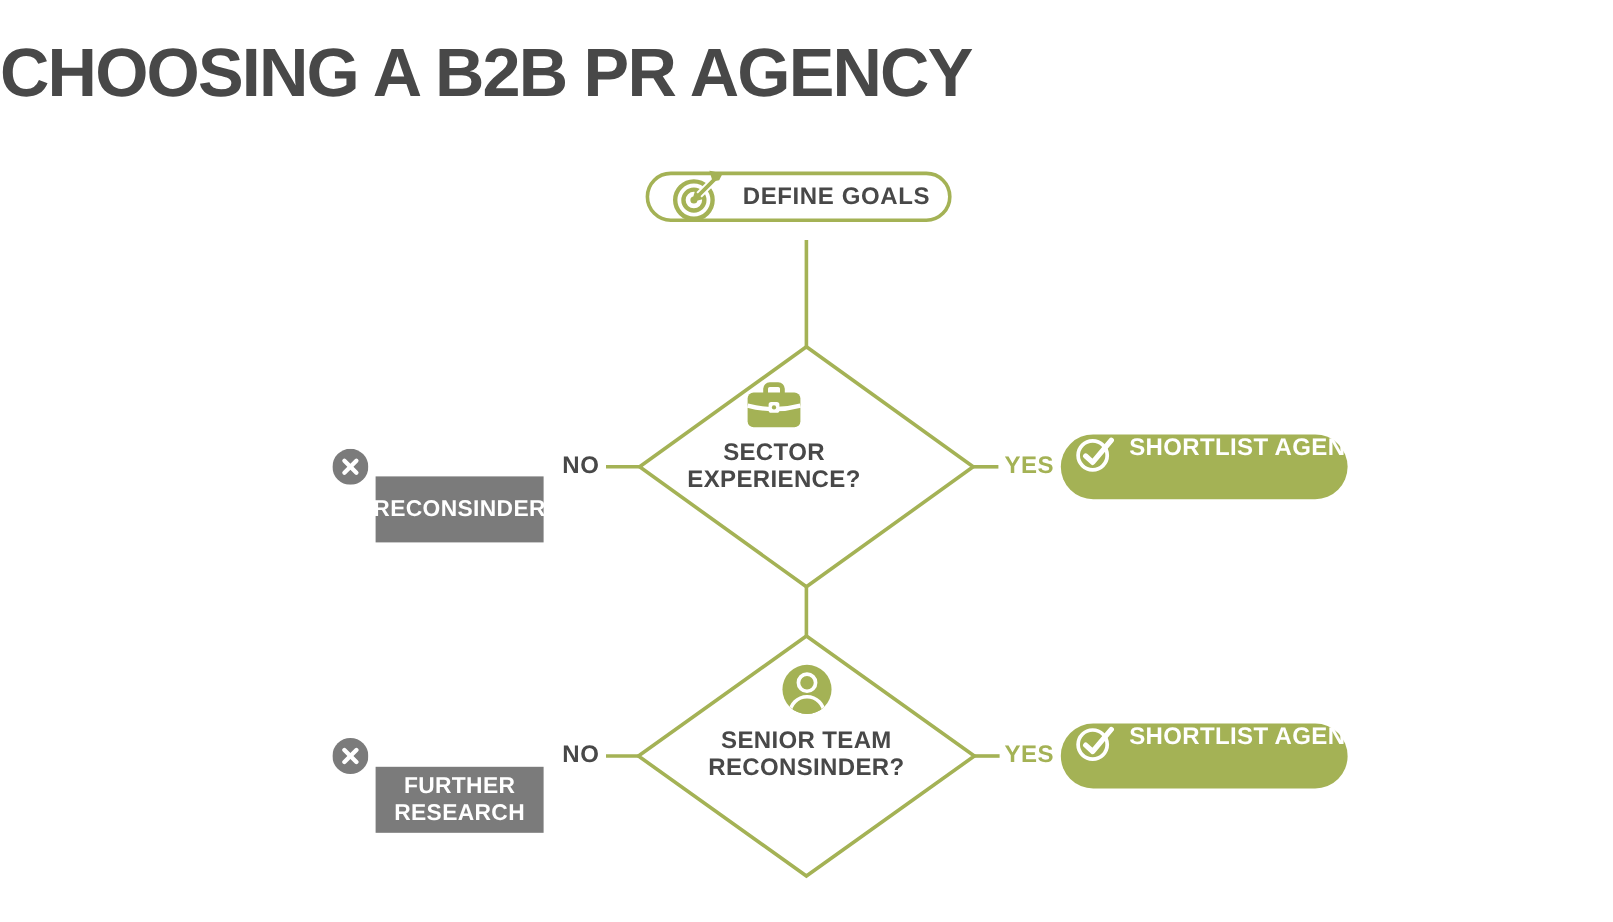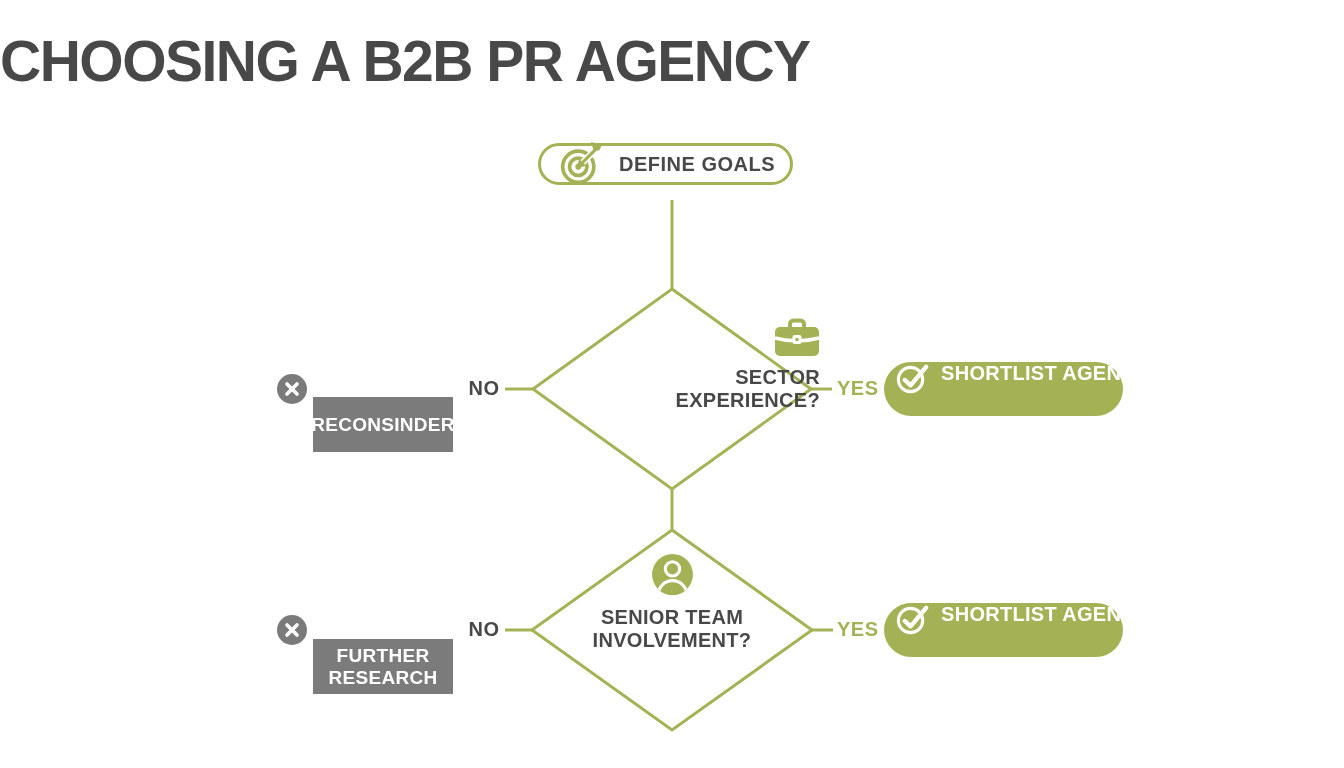--- a/index.html
+++ b/index.html
@@ -32,21 +32,21 @@
   }
   .diamond-content{
     position:absolute;width:240px;display:flex;flex-direction:column;
     align-items:center;text-align:center;
   }
   .diamond-content .q{
     font-size:20px;font-weight:bold;line-height:23px;letter-spacing:.3px;
     color:var(--dark,#4d4d4d);
   }
   .diamond-content .icon{margin-bottom:9px;line-height:0;}
-  .dc1{left:580px;top:318px;align-items:flex-end;}
+  .dc1{left:525px;top:318px;}
   .dc2{left:552px;top:552px;}
 
   .xcircle{position:absolute;width:30px;height:30px;line-height:0;}
   .gray-box{
     position:absolute;left:313px;width:140px;height:55px;
     background:var(--gray,#7b7b7b);display:flex;flex-direction:column;
     align-items:center;justify-content:center;text-align:center;
     color:#fff;font-size:19px;font-weight:bold;line-height:22px;letter-spacing:.3px;margin-top:36px;
   }
   .edge-label{
@@ -120,21 +120,21 @@
             </clipPath>
           </defs>
         <circle cx="22" cy="22" r="20" class="green-fill"></circle>
         <g clip-path="url(#pc)">
           <circle cx="22" cy="16.5" r="7" class="green-fill" stroke="#ffffff" stroke-width="3"></circle>
           <path d="M8,47 v-5 a14,14 0 0 1 28,0 v5 z" class="green-fill" stroke="#ffffff" stroke-width="3"></path>
         </g>
       </svg>
     </span>
     <div class="q">SENIOR TEAM</div>
-    <div class="q">INVOLVEMENT?</div>
+    <div class="q">RECONSINDER?</div>
   </div>
 
   <span class="xcircle" style="left:277px;top:374px;">
     <svg width="30" height="30" viewBox="0 0 30 30">
       <circle cx="15" cy="15" r="15" class="gray-fill"></circle>
       <line x1="10" y1="10" x2="20" y2="20" stroke="#ffffff" stroke-width="3.6" stroke-linecap="round"></line>
       <line x1="20" y1="10" x2="10" y2="20" stroke="#ffffff" stroke-width="3.6" stroke-linecap="round"></line>
     </svg>
   </span>
   <div class="gray-box" style="top:361px;">

